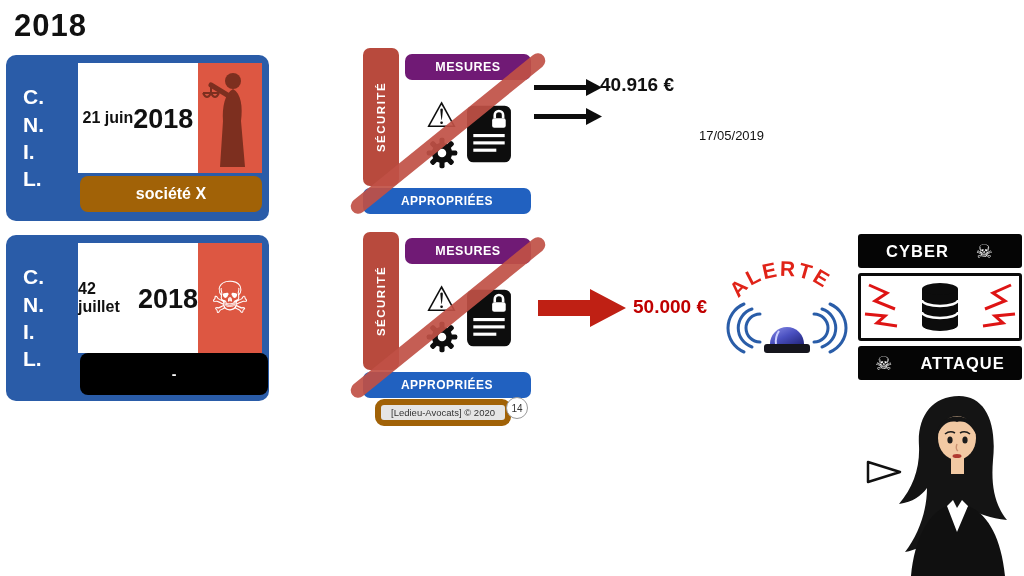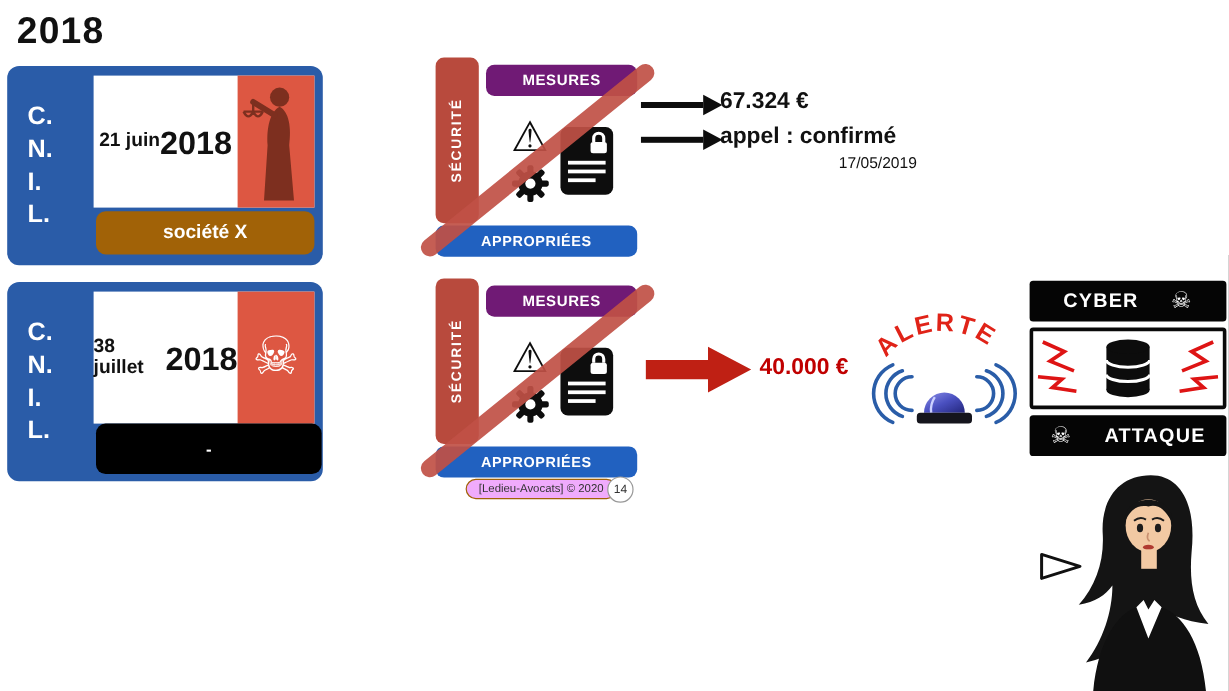--- a/index.html
+++ b/index.html
@@ -54,22 +54,22 @@
   .alert-graphic{position:absolute;left:722px;top:250px;}
 
   
   .cyber{position:absolute;left:858px;top:234px;width:164px;}
   .cyber-band{height:34px;background:#050505;border-radius:3px;color:#fff;display:flex;align-items:center;
               justify-content:center;gap:27px;font-weight:bold;font-size:16.5px;letter-spacing:1px;}
   .cyber-skull{font-family:"DejaVu Sans",sans-serif;font-size:19px;font-weight:normal;}
   .cyber-mid{margin:5px 0;height:68px;background:#fff;border:3px solid #0a0a0a;border-radius:3px;box-sizing:border-box;}
 
   
-  .credit{position:absolute;left:388px;top:399px;font-size:9.5px;color:#333;border:1px solid #a16207;
-          border-radius:9px;padding:2px 10px;background:#f0abfc;}
+  .credit{position:absolute;left:375px;top:399px;font-size:9.5px;color:#333;border:6px solid #a16207;
+          border-radius:9px;padding:2px 10px;background:#e5e5e5;}
   .page-circle{position:absolute;left:506px;top:397px;width:20px;height:20px;border:1px solid #999;border-radius:50%;
                font-size:10px;display:flex;align-items:center;justify-content:center;color:#333;background:#fff;}
 
   
   .bubble{position:absolute;left:700px;top:410px;width:174px;height:138px;background:#fff;border:2.5px solid #111;
           border-radius:50%;display:flex;align-items:center;justify-content:center;}
   .bubble-text{font-family:"DejaVu Sans Mono",monospace;font-weight:bold;font-size:13px;line-height:1.7;
                letter-spacing:1.5px;white-space:pre-line;text-align:center;color:#1a1a1a;}
   .bubble-tail{position:absolute;left:866px;top:458px;}
   .character{position:absolute;left:893px;top:392px;}
@@ -105,21 +105,21 @@
     <div class="banner banner-blue">société X</div>
   </div>
 
   <div class="cnil-card card2">
     <div class="cnil-org">C.
 N.
 I.
 L.</div>
     <div class="card-inner">
       <div class="date-box">
-        <div class="date-line1">38 juillet</div>
+        <div class="date-line1">42 juillet</div>
         <div class="date-line2">2018</div>
       </div>
       <div class="image-box">
         <span class="skull-big">☠</span>
       </div>
     </div>
     <div class="banner banner-black">-</div>
   </div>
 
   <div class="sec-block sb1">
@@ -187,28 +187,27 @@
   </div>
 
   <svg class="arrows-black" width="70" height="56" viewBox="0 0 70 56">
     <g fill="#0d0d0d">
       <rect x="0" y="10" width="52" height="5"></rect>
       <polygon points="52,4 68,12.5 52,21"></polygon>
       <rect x="0" y="39" width="52" height="5"></rect>
       <polygon points="52,33 68,41.5 52,50"></polygon>
     </g>
   </svg>
-  <div class="fine1">67.324 €</div>
-  <div class="appeal">appel : confirmé</div>
+  <div class="fine1">40.916 €</div>
   <div class="appeal-date">17/05/2019</div>
 
   <svg class="red-arrow" width="90" height="42" viewBox="0 0 90 42">
     <polygon points="0,13 52,13 52,2 88,21 52,40 52,29 0,29" fill="#bf2014"></polygon>
   </svg>
-  <div class="fine2">40.000 €</div>
+  <div class="fine2">50.000 €</div>
 
   <svg class="alert-graphic" width="128" height="108" viewBox="0 0 128 108">
     <defs>
       <linearGradient id="sirenGrad" x1="0" y1="0" x2="1" y2="1">
         <stop offset="0" stop-color="#8b8fe8"></stop>
         <stop offset="0.5" stop-color="#4a50c0"></stop>
         <stop offset="1" stop-color="#23267c"></stop>
       </linearGradient>
       <path id="alertArc" d="M14,54 A53,42 0 0 1 114,54"></path>
     </defs>

